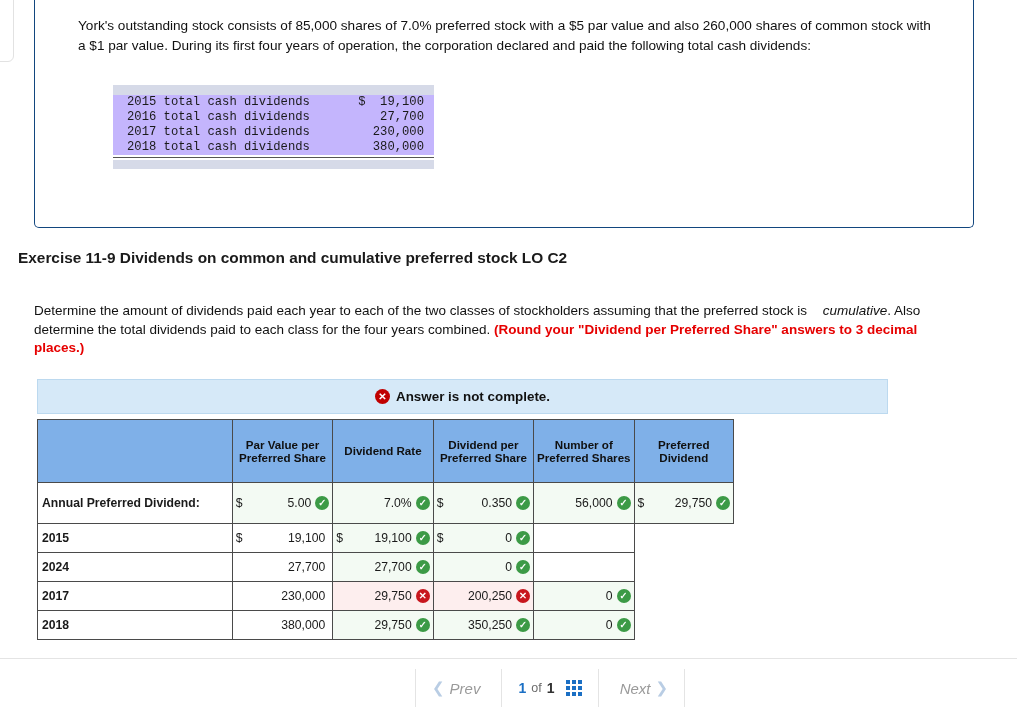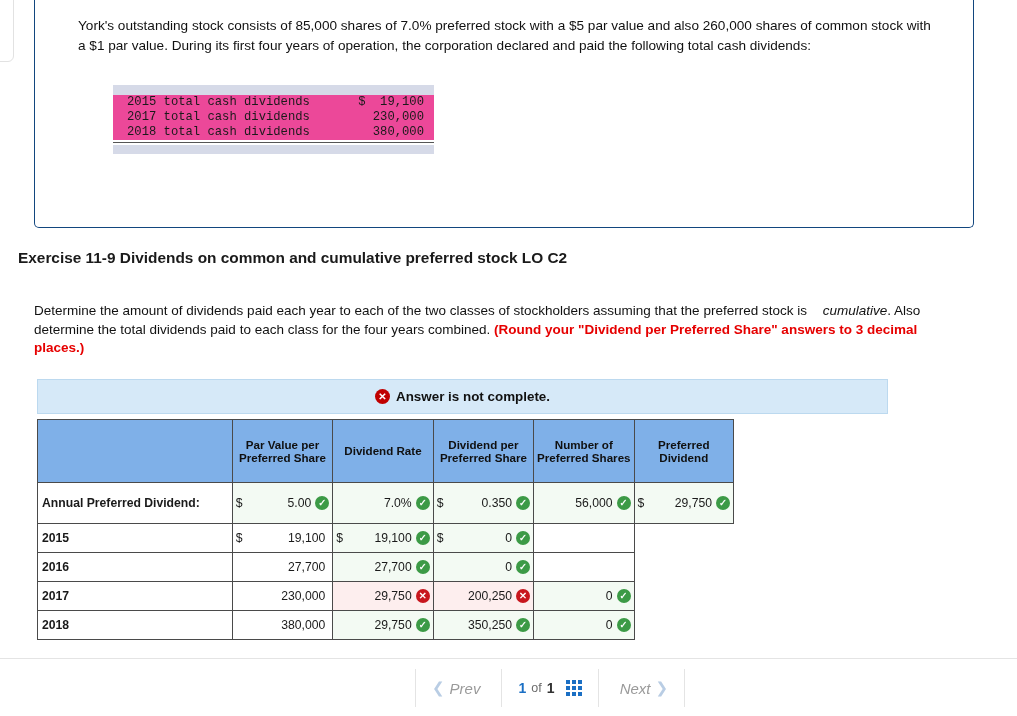--- a/index.html
+++ b/index.html
@@ -39,21 +39,21 @@
   
   .monotable {
     position: absolute; left: 78px; top: 91px;
     width: 321px;
     font-family: "Liberation Mono", "DejaVu Sans Mono", monospace;
     font-size: 12.2px;
   }
   .monotable .band { height: 10px; background: #d6dae8; }
   .monotable .mrow {
     display: flex; justify-content: space-between;
-    padding: 0 10px 0 14px; line-height: 15px; background: #ec4899;
+    padding: 0 10px 0 14px; line-height: 15px; background: #c4b5fd;
   }
   .monotable .mrow .mval { white-space: pre; }
   .monotable .rule { height: 1px; background: #555; margin-top: 2px; }
   .monotable .band-bot { height: 9px; background: #d6dae8; margin-top: 2px; }
 
   
   .ex-title {
     position: absolute; left: 18px; top: 249px;
     font-size: 15.4px; font-weight: bold; color: #1a1a1a;
   }
@@ -157,20 +157,24 @@
   <div class="qbox">
     <div class="qtext">York's outstanding stock consists of 85,000 shares of 7.0% preferred stock with a $5 par value and also 260,000 shares of common stock with a $1 par value. During its first four years of operation, the corporation declared and paid the following total cash dividends:</div>
 
     <div class="monotable">
       <div class="band"></div>
       <div class="mrow">
         <span>2015 total cash dividends</span>
         <span class="mval">$  19,100</span>
       </div>
       <div class="mrow">
+        <span>2016 total cash dividends</span>
+        <span class="mval">27,700</span>
+      </div>
+      <div class="mrow">
         <span>2017 total cash dividends</span>
         <span class="mval">230,000</span>
       </div>
       <div class="mrow">
         <span>2018 total cash dividends</span>
         <span class="mval">380,000</span>
       </div>
       <div class="rule"></div>
       <div class="band-bot"></div>
     </div>
@@ -263,21 +267,21 @@
             <span class="cur">$</span>
             <span class="num">0</span>
             <span class="mark ok">✓</span>
           </div>
         </td>
         <td class="plain"></td>
         <td style="border:none"></td>
       </tr>
 
       <tr>
-        <td class="lbl">2016</td>
+        <td class="lbl">2024</td>
         <td class="plain">
           <div class="cellwrap">
             <span class="num">27,700</span>
           </div>
         </td>
         <td class="correct">
           <div class="cellwrap">
             <span class="num">27,700</span>
             <span class="mark ok">✓</span>
           </div>

